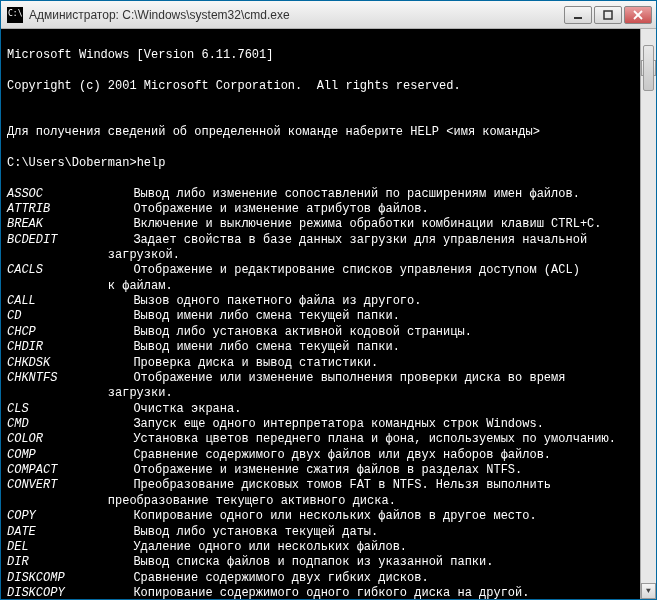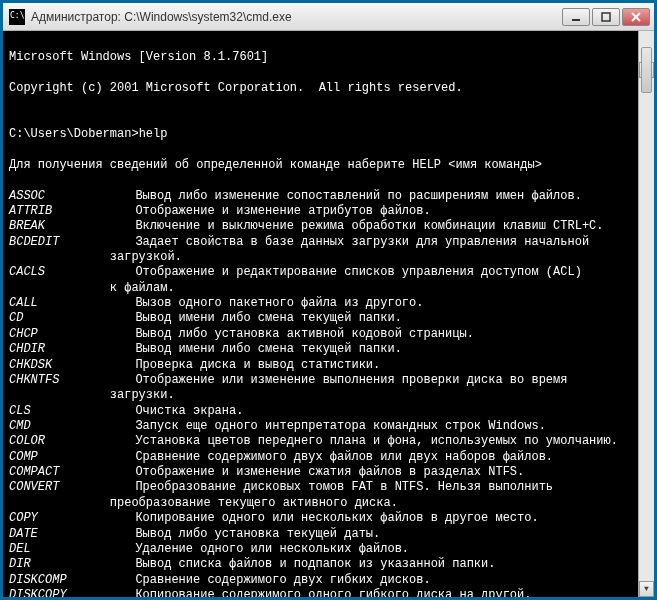--- a/index.html
+++ b/index.html
@@ -7,21 +7,21 @@
     width: 657px;
     height: 600px;
     font-family: "Consolas", "Lucida Console", monospace;
     font-size: 12px;
     background: #c0c0c0;
     overflow: hidden;
   }
   .window {
     width: 657px;
     height: 600px;
-    border: 3px solid #0369a1;
+    border: 1px solid #0369a1;
     background: #e9e9e9;
     display: flex;
     flex-direction: column;
     box-shadow: 0 0 8px rgba(0,0,0,0.5);
   }
   .titlebar {
     height: 28px;
     background: linear-gradient(to bottom, #f7f7f7, #dcdcdc);
     border-bottom: 1px solid #b0b0b0;
     display: flex;
@@ -118,25 +118,25 @@
       <div class="wbtn close">
         <svg viewBox="0 0 10 10">
             <line x1="1" y1="1" x2="9" y2="9" stroke="#fff" stroke-width="1.8"></line>
             <line x1="9" y1="1" x2="1" y2="9" stroke="#fff" stroke-width="1.8"></line>
           </svg>
       </div>
     </div>
   </div>
 
   <div class="console">
-<span class="cmdrow">Microsoft Windows [Version 8.1.7601]</span>
+<span class="cmdrow">Microsoft Windows [Version 6.11.7601]</span>
 <span class="cmdrow">Copyright (c) 2001 Microsoft Corporation.  All rights reserved.</span>
 <span class="cmdrow"></span>
+<span class="cmdrow">Для получения сведений об определенной команде наберите HELP &lt;имя команды&gt;</span>
 <span class="cmdrow"><span>C:\Users\Doberman&gt;</span><span>help</span></span>
-<span class="cmdrow">Для получения сведений об определенной команде наберите HELP &lt;имя команды&gt;</span>
 <div id="help-list"><span class="cmdrow"><span class="cmdname">ASSOC</span><span>  Вывод либо изменение сопоставлений по расширениям имен файлов.</span></span><span class="cmdrow"><span class="cmdname">ATTRIB</span><span>  Отображение и изменение атрибутов файлов.</span></span><span class="cmdrow"><span class="cmdname">BREAK</span><span>  Включение и выключение режима обработки комбинации клавиш CTRL+C.</span></span><span class="cmdrow"><span class="cmdname">BCDEDIT</span><span>  Задает свойства в базе данных загрузки для управления начальной</span></span><span class="cmdrow">              загрузкой.</span><span class="cmdrow"><span class="cmdname">CACLS</span><span>  Отображение и редактирование списков управления доступом (ACL)</span></span><span class="cmdrow">              к файлам.</span><span class="cmdrow"><span class="cmdname">CALL</span><span>  Вызов одного пакетного файла из другого.</span></span><span class="cmdrow"><span class="cmdname">CD</span><span>  Вывод имени либо смена текущей папки.</span></span><span class="cmdrow"><span class="cmdname">CHCP</span><span>  Вывод либо установка активной кодовой страницы.</span></span><span class="cmdrow"><span class="cmdname">CHDIR</span><span>  Вывод имени либо смена текущей папки.</span></span><span class="cmdrow"><span class="cmdname">CHKDSK</span><span>  Проверка диска и вывод статистики.</span></span><span class="cmdrow"><span class="cmdname">CHKNTFS</span><span>  Отображение или изменение выполнения проверки диска во время</span></span><span class="cmdrow">              загрузки.</span><span class="cmdrow"><span class="cmdname">CLS</span><span>  Очистка экрана.</span></span><span class="cmdrow"><span class="cmdname">CMD</span><span>  Запуск еще одного интерпретатора командных строк Windows.</span></span><span class="cmdrow"><span class="cmdname">COLOR</span><span>  Установка цветов переднего плана и фона, используемых по умолчанию.</span></span><span class="cmdrow"><span class="cmdname">COMP</span><span>  Сравнение содержимого двух файлов или двух наборов файлов.</span></span><span class="cmdrow"><span class="cmdname">COMPACT</span><span>  Отображение и изменение сжатия файлов в разделах NTFS.</span></span><span class="cmdrow"><span class="cmdname">CONVERT</span><span>  Преобразование дисковых томов FAT в NTFS. Нельзя выполнить</span></span><span class="cmdrow">              преобразование текущего активного диска.</span><span class="cmdrow"><span class="cmdname">COPY</span><span>  Копирование одного или нескольких файлов в другое место.</span></span><span class="cmdrow"><span class="cmdname">DATE</span><span>  Вывод либо установка текущей даты.</span></span><span class="cmdrow"><span class="cmdname">DEL</span><span>  Удаление одного или нескольких файлов.</span></span><span class="cmdrow"><span class="cmdname">DIR</span><span>  Вывод списка файлов и подпапок из указанной папки.</span></span><span class="cmdrow"><span class="cmdname">DISKCOMP</span><span>  Сравнение содержимого двух гибких дисков.</span></span><span class="cmdrow"><span class="cmdname">DISKCOPY</span><span>  Копирование содержимого одного гибкого диска на другой.</span></span></div>
 
     <div class="scrollbar">
       <div class="sb-btn">▲</div>
       <div class="sb-track">
         <div class="sb-thumb"></div>
       </div>
       <div class="sb-btn" style="position:absolute;bottom:0;left:0;right:0;">▼</div>
     </div>
   </div>

